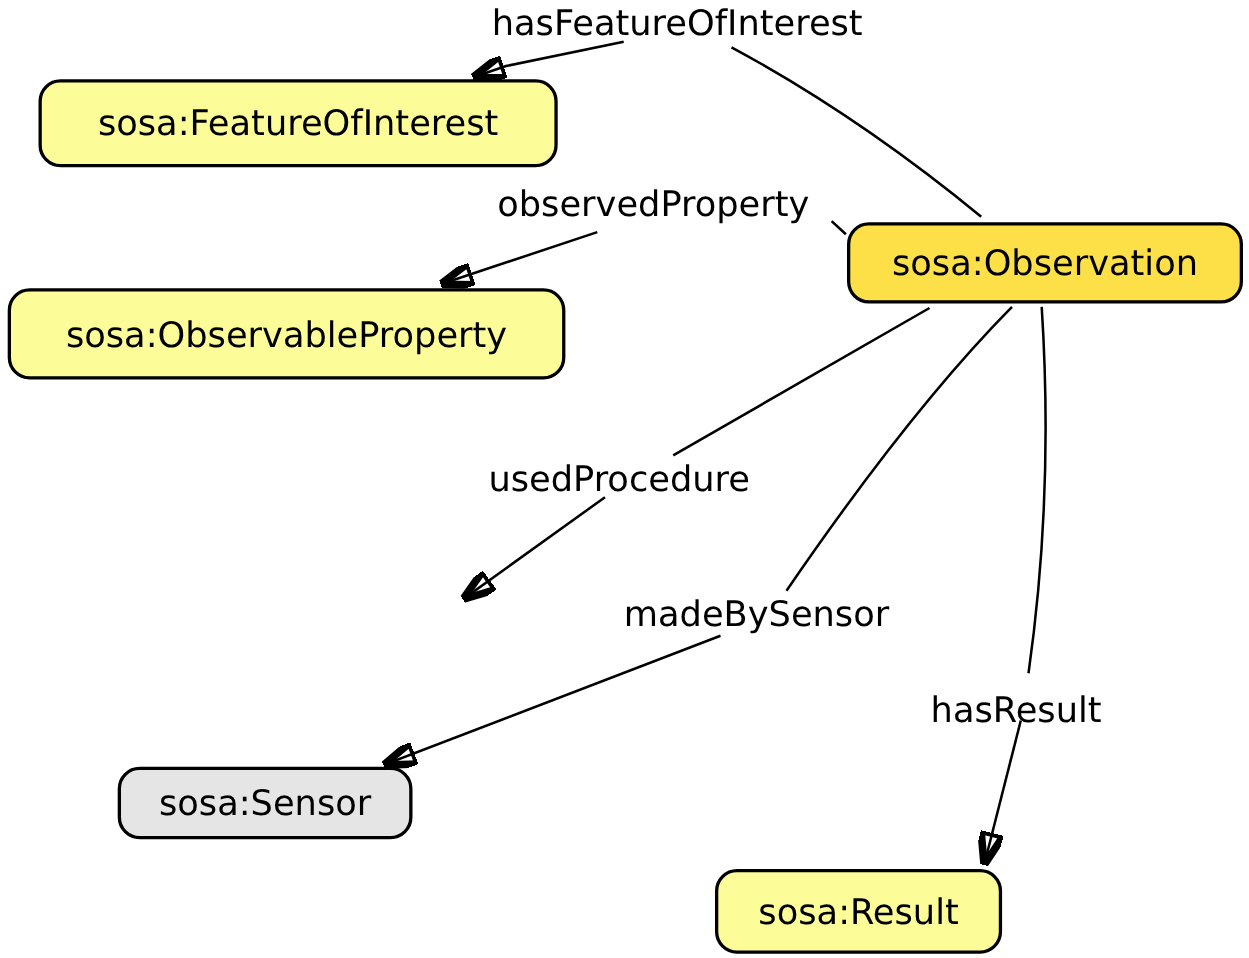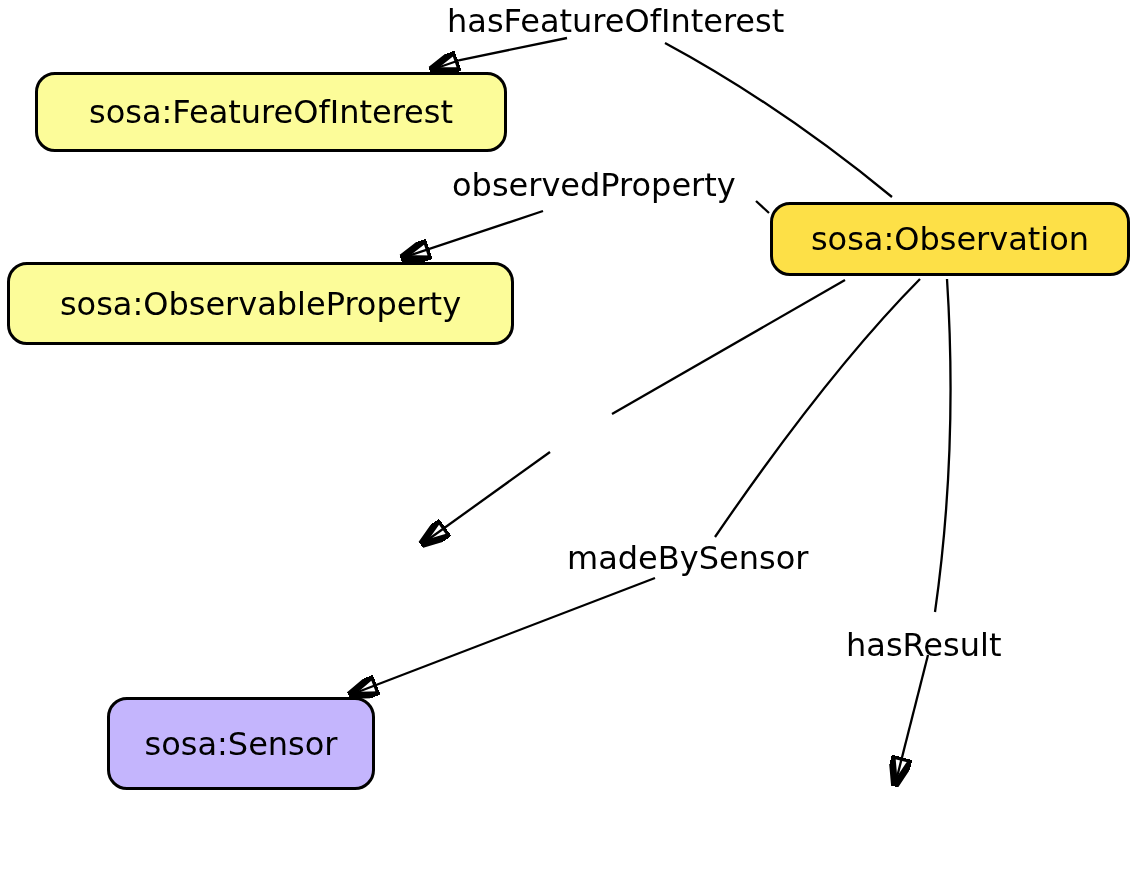--- a/index.html
+++ b/index.html
@@ -69,25 +69,27 @@
     <path d="M 928,655 L 895,785" marker-end="url(#arrow)"></path>
   </svg>
 
   <div class="node" style="left: 35px; top: 72px; width: 472px; height: 80px; background-color: rgb(252, 252, 153);">sosa:FeatureOfInterest</div>
 
   <div class="node" style="left: 7px; top: 262px; width: 507px; height: 83px; background-color: rgb(252, 252, 153);">sosa:ObservableProperty</div>
 
   <div class="node" style="left: 770px; top: 202px; width: 360px; height: 74px; background-color: #fde047;">sosa:Observation</div>
 
 
-  <div class="node" style="left: 107px; top: 697px; width: 268px; height: 93px; background-color: #c4b5fd;">sosa:Sensor</div>
+  <div class="node" style="left: 107px; top: 697px; width: 268px; height: 66px; background-color: #e5e5e5;">sosa:Sensor</div>
 
+  <div class="node" style="left: 650px; top: 790px; width: 261px; height: 77px; background-color: rgb(252, 252, 153);">sosa:Result</div>
 
   <div class="edge-label" style="left:447px; top:3px;">hasFeatureOfInterest</div>
 
   <div class="edge-label" style="left:452px; top:167px;">observedProperty</div>
 
+  <div class="edge-label" style="left:444px; top:417px;">usedProcedure</div>
 
   <div class="edge-label" style="left:567px; top:540px;text-align:right;">madeBySensor</div>
 
   <div class="edge-label" style="left:846px; top:613px;margin-top:14px;">hasResult</div>
 
 </div>
 
 </body></html>

